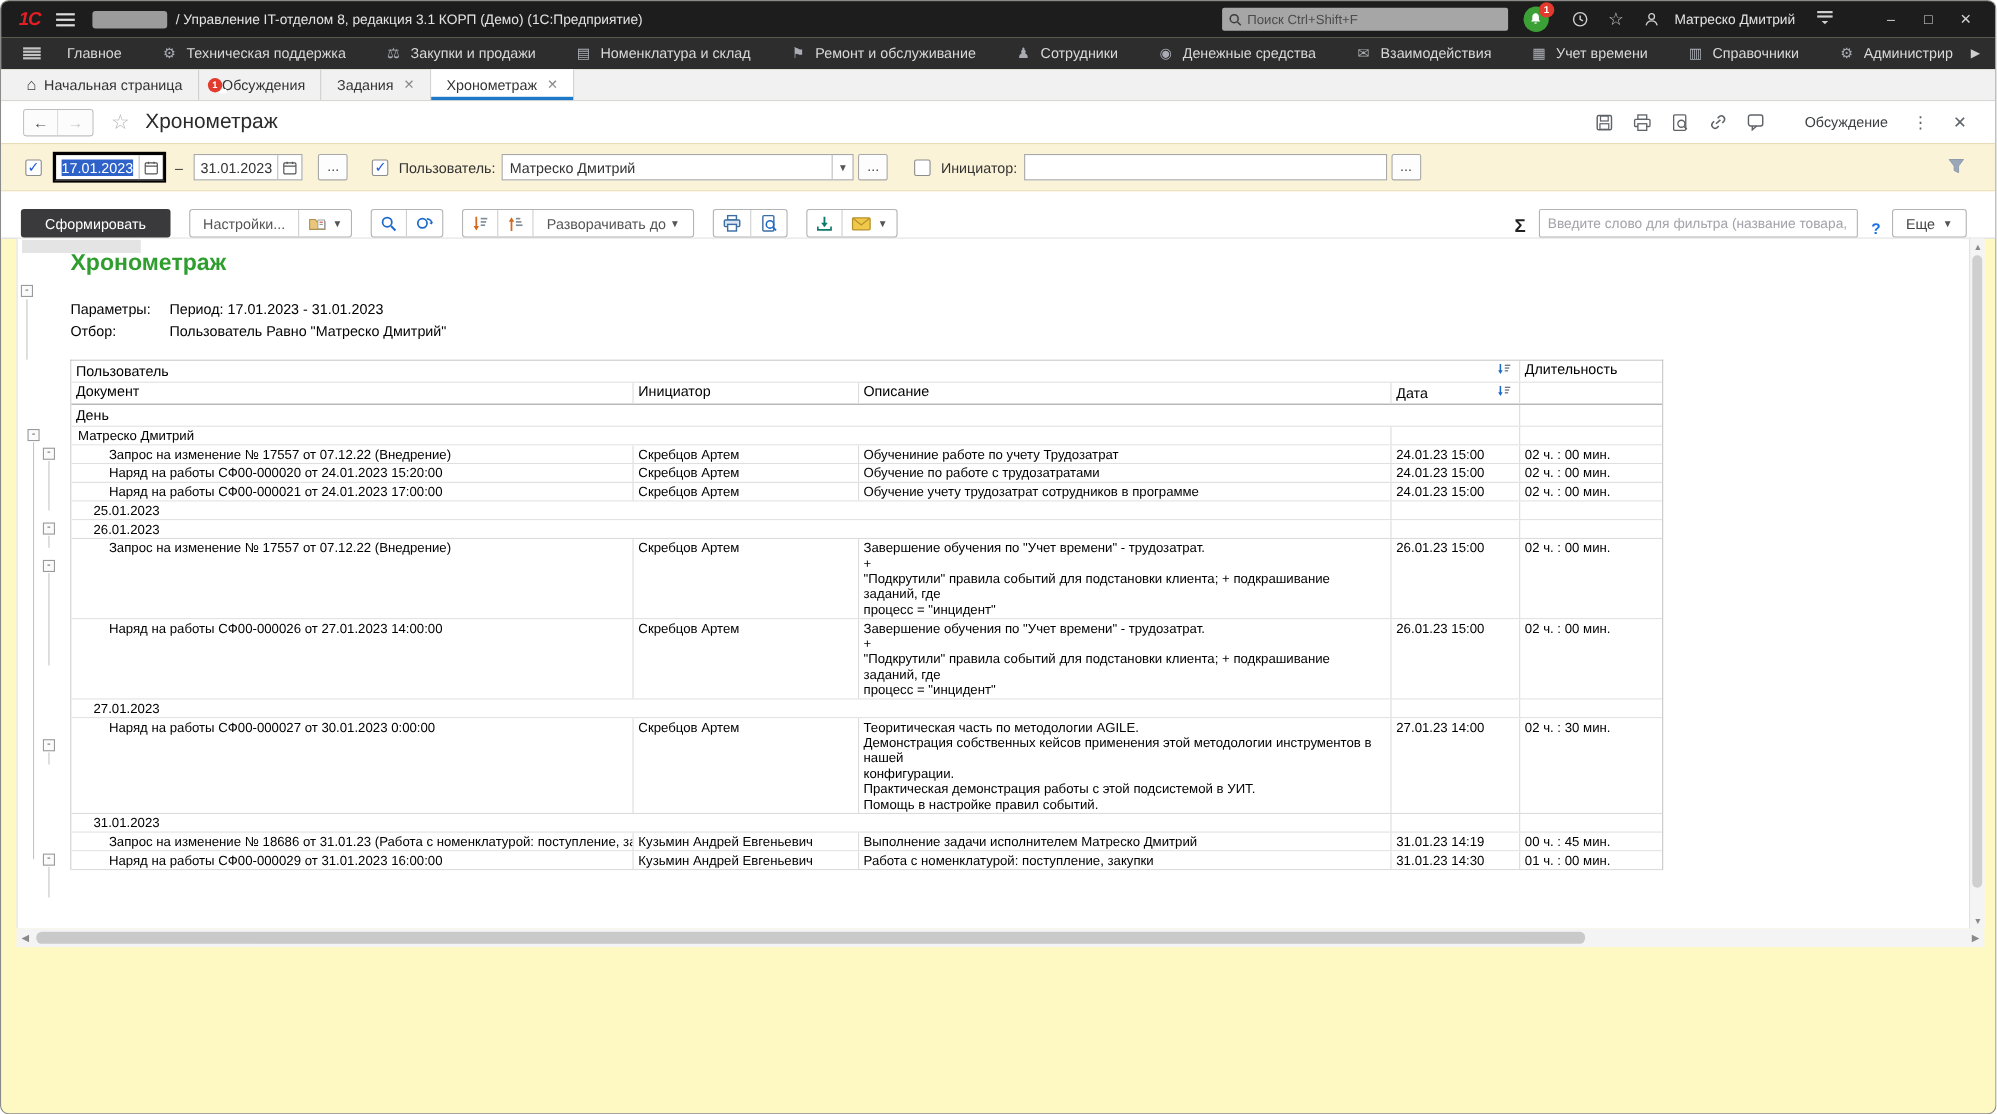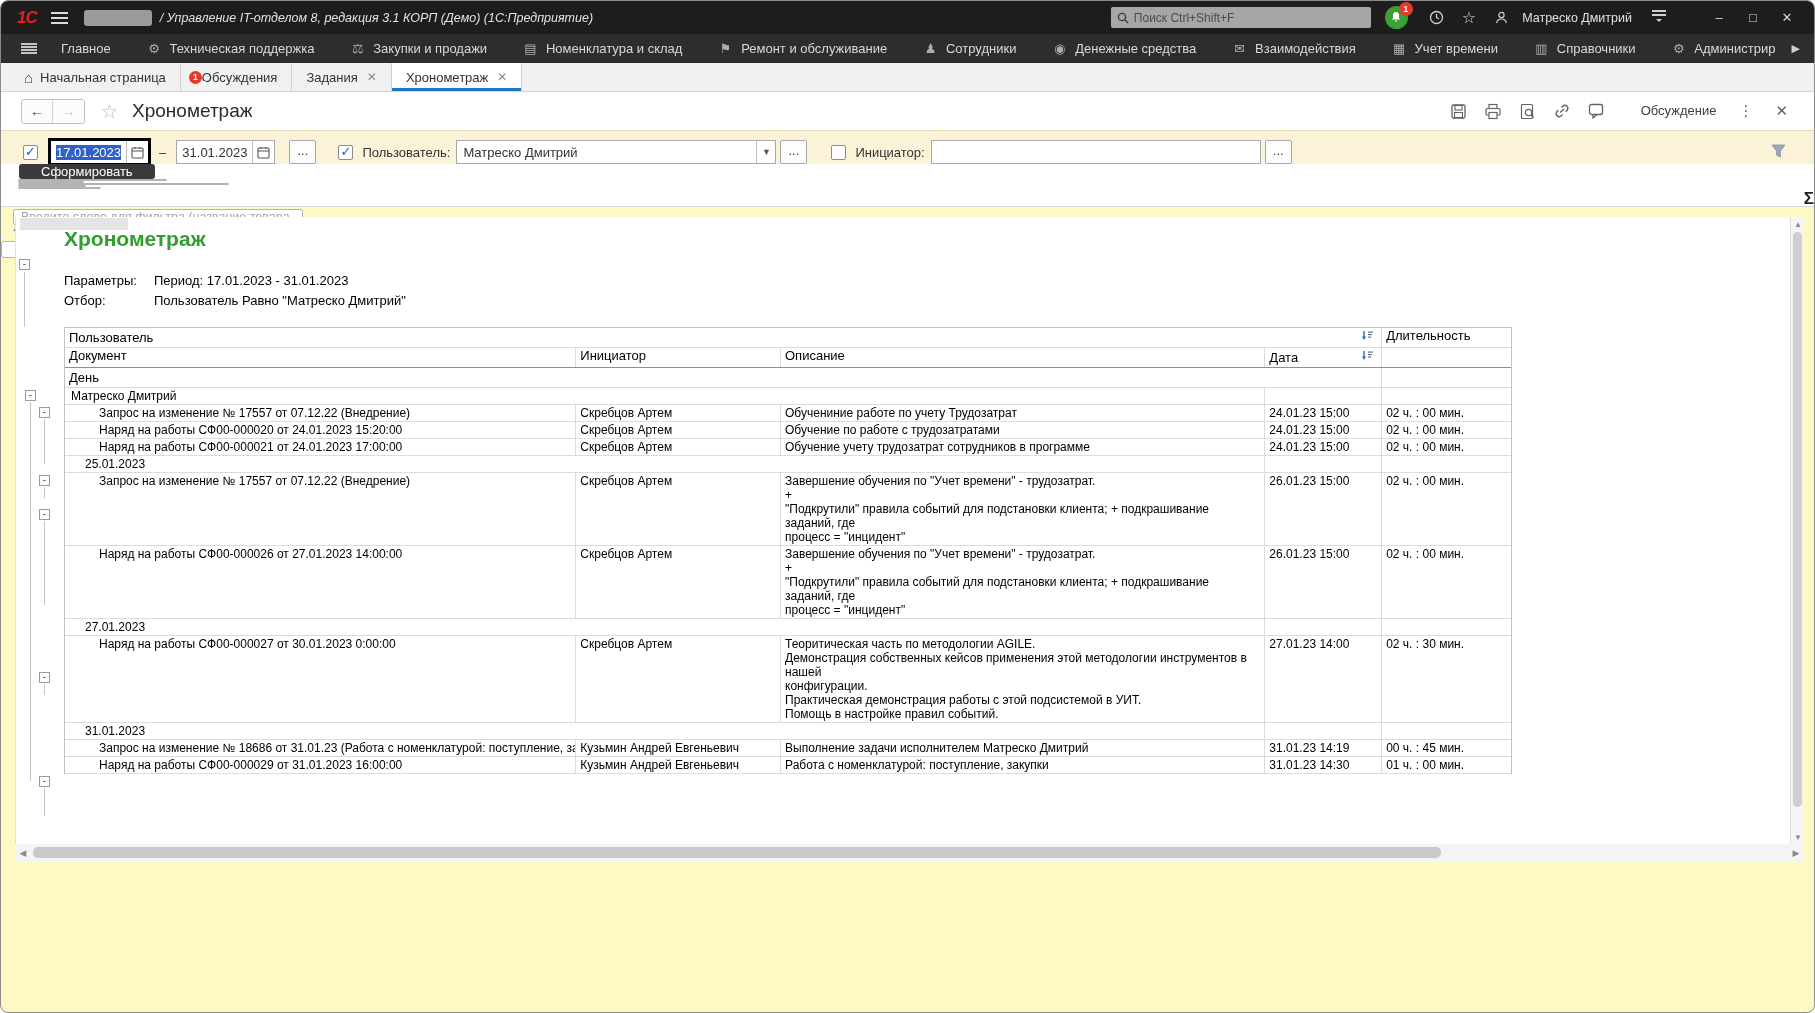--- a/index.html
+++ b/index.html
@@ -6,21 +6,21 @@
   html,body { background:#fff; }
   body { font-family:"Liberation Sans","DejaVu Sans",sans-serif; width:1815px; height:1013px; position:relative; }
   .window { position:absolute; left:0; top:0; width:1815px; height:1013px; border:1px solid #8b8b8b; border-radius:8px; overflow:hidden; background:#fef9c3; }
 
   
   .titlebar { position:absolute; left:0; top:0; width:100%; height:33px; background:#1d1d1d; display:flex; align-items:center; color:#e6e6e6; font-size:12.5px; }
   .logo1c { color:#e31e24; font-weight:bold; font-size:17px; font-style:italic; margin:0 14px 0 16px; letter-spacing:-1px; }
   .hamburger { width:17px; height:12px; display:flex; flex-direction:column; justify-content:space-between; margin-right:16px; cursor:pointer; }
   .hamburger i { display:block; height:2px; background:#dcdcdc; }
   .censor-blob { width:68px; height:16px; background:#9b9b9b; border-radius:3px; margin-right:8px; }
-  .tb-title { color:#e2e2e2; white-space:nowrap;font-style:italic; }
+  .tb-title { color:#e2e2e2; white-space:nowrap; }
   .tb-right { margin-left:auto; display:flex; align-items:center; gap:0; }
   .tb-search { width:260px; height:21px; background:#a6a6a6; border-radius:2px; display:flex; align-items:center; padding:0 6px; margin-right:14px; }
   .tb-search svg { flex:none; }
   .tb-search input { border:none; outline:none; background:transparent; font-size:12px; color:#2e2e2e; width:100%; margin-left:5px; font-family:inherit; }
   .tb-search input::placeholder { color:#4c4c4c; }
   .bell-wrap { position:relative; width:24px; height:24px; margin-right:11px; }
   .bell { width:23px; height:23px; background:#3ba136; border-radius:50%; display:flex; align-items:center; justify-content:center; }
   .badge-red { position:absolute; top:-4px; right:-4px; min-width:14px; height:14px; background:#e23b2e; border-radius:8px; color:#fff; font-size:9px; line-height:14px; text-align:center; padding:0 3px; font-weight:bold; }
   .tb-ic { color:#cfcfcf; margin:0 9px; display:flex; align-items:center; }
   .tb-user { color:#e2e2e2; margin:0 10px 0 4px; white-space:nowrap; }
@@ -75,21 +75,21 @@
   .datefield.focused .dval span { background:#2e62c9; color:#fff; }
   .calbtn { width:22px; height:100%; border-left:1px solid #bdbdbd; display:flex; align-items:center; justify-content:center; cursor:pointer; }
   .dots-btn { width:27px; height:24px; border:1px solid #a8a8a8; background:#fdfdfd; border-radius:2px; text-align:center; line-height:20px; color:#444; cursor:pointer; font-size:13px; }
   .combo { display:flex; align-items:center; background:#fff; border:1px solid #a8a8a8; height:24px; }
   .combo .cval { padding:0 6px; flex:1; white-space:nowrap; overflow:hidden; }
   .combo .drop { width:19px; height:100%; border-left:1px solid #bdbdbd; display:flex; align-items:center; justify-content:center; font-size:9px; color:#555; cursor:pointer; }
   .flt-label { white-space:nowrap; }
   .funnel { margin-left:auto; margin-right:28px; cursor:pointer; }
 
   
-  .toolbar { position:absolute; left:0; top:163px; width:100%; height:43px; background:#fff; border-bottom:1px solid #dadada; display:flex; align-items:flex-start; font-size:13px;flex-direction:column; }
+  .toolbar { position:absolute; left:0; top:173px; width:100%; height:43px; background:#fff; border-bottom:1px solid #dadada; display:flex; align-items:flex-end; font-size:13px; }
   .btn-dark { height:26px; padding:0 22px; background:#3a3a3c; color:#fff; border-radius:3px; display:flex; align-items:center; margin-left:18px; cursor:pointer; }
   .btn-group { display:flex; align-items:stretch; height:26px; border:1px solid #b3b3b3; border-radius:3px; background:#fff; overflow:hidden; }
   .btn-group > * { display:flex; align-items:center; justify-content:center; padding:0 8px; cursor:pointer; }
   .btn-group > * + * { border-left:1px solid #cfcfcf; }
   .tgap { margin-left:17px; }
   .txtbtn { color:#555; padding:0 12px !important; }
   .caretbtn { font-size:9px; color:#555; padding:0 7px !important; }
   .sigma { font-size:17px; font-weight:bold; color:#222; margin-left:auto; }
   .flt-input { width:290px; height:26px; border:1px solid #b3b3b3; border-radius:2px; margin-left:12px; font-size:12.5px; padding:0 7px; color:#333; outline:none; font-family:inherit; }
   .flt-input::placeholder { color:#a3a3a9; }
@@ -549,20 +549,25 @@
             <div class="cell c-desc">Обучение учету трудозатрат сотрудников в программе</div>
             <div class="cell c-date">24.01.23 15:00</div>
             <div class="cell c-dur">02 ч. : 00 мин.</div>
           </div>
           <div class="trow">
             <div class="cell c-span2 ind2">25.01.2023</div>
             <div class="cell c-date"></div>
             <div class="cell c-dur"></div>
           </div>
           <div class="trow">
+            <div class="cell c-span2 ind2">26.01.2023</div>
+            <div class="cell c-date"></div>
+            <div class="cell c-dur"></div>
+          </div>
+          <div class="trow">
             <div class="cell c-doc ind3">Запрос на изменение № 17557 от 07.12.22 (Внедрение)</div>
             <div class="cell c-init">Скребцов Артем</div>
             <div class="cell c-desc">Завершение обучения по "Учет времени" - трудозатрат.
 +
 "Подкрутили" правила событий для подстановки клиента; + подкрашивание заданий, где
 процесс = "инцидент"</div>
             <div class="cell c-date">26.01.23 15:00</div>
             <div class="cell c-dur">02 ч. : 00 мин.</div>
           </div>
           <div class="trow">

